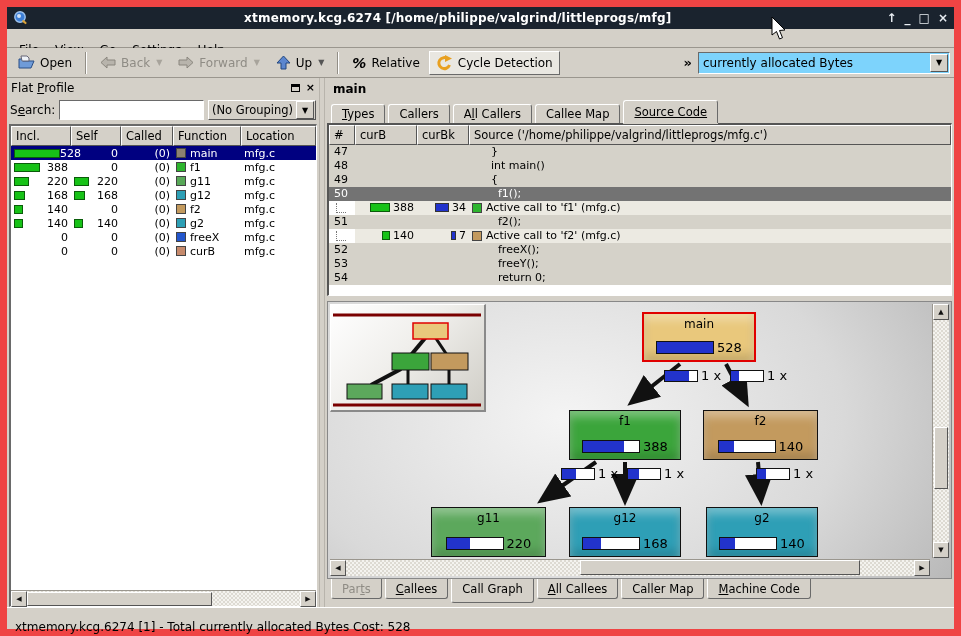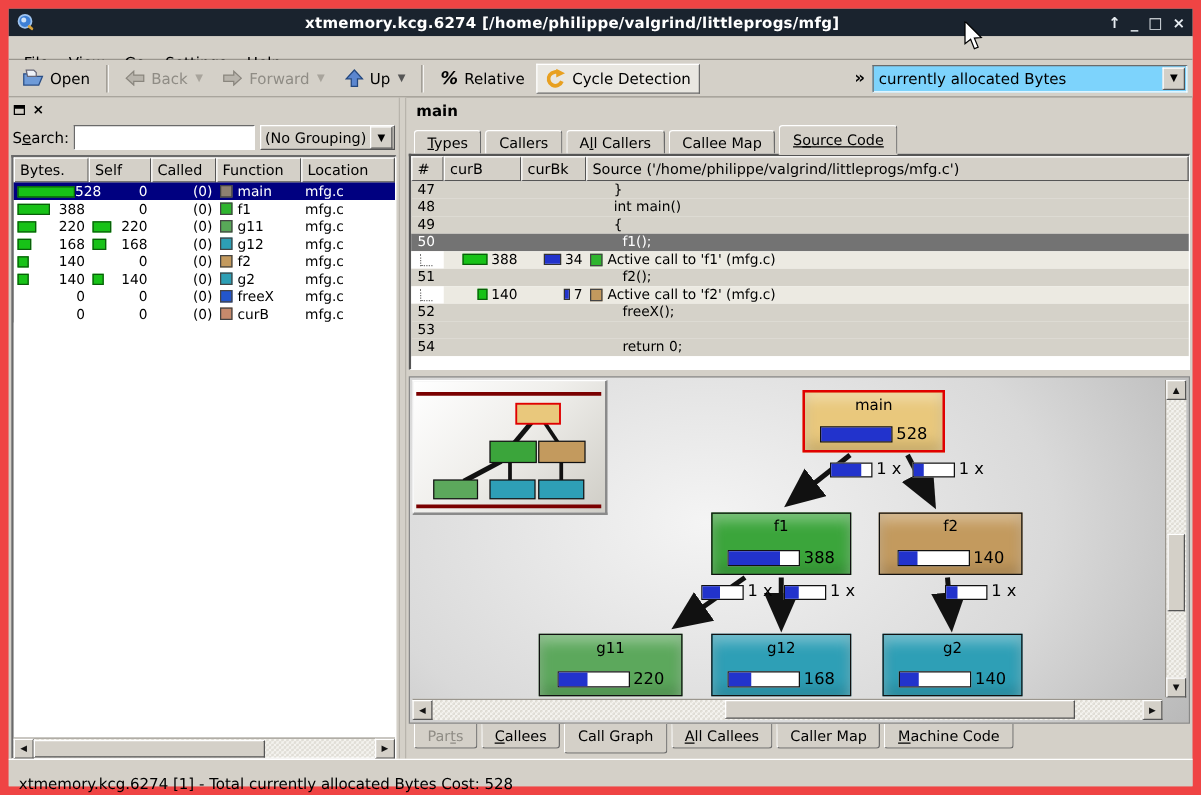--- a/index.html
+++ b/index.html
@@ -208,36 +208,37 @@
     <span class="combo">
       <span class="cv">currently allocated Bytes</span>
       <span class="combo-arrow">▼</span>
     </span>
   </div>
 
   <div class="main">
 
     <div class="dock">
       <div class="dock-title">
+        <span class="t">Flat <u>P</u>rofile</span>
         <span class="dock-icons">
           <span class="float-ic"></span>
           <span class="close-ic">×</span>
         </span>
       </div>
       <div class="search-row">
         <span>S<u>e</u>arch:</span>
         <span class="search-input"></span>
         <span class="group-combo">
           <span class="cv">(No Grouping)</span>
           <span class="combo-arrow">▼</span>
         </span>
       </div>
       <div class="fp-table">
         <div class="fp-grid fp-head">
-          <span class="cell">Bytes.</span>
+          <span class="cell">Incl.</span>
           <span class="cell">Self</span>
           <span class="cell">Called</span>
           <span class="cell">Function</span>
           <span class="cell">Location</span>
         </div>
 
         <div class="fp-grid fp-row sel">
           <span class="cell">
               <span class="incl-wrap">
                 <span class="bar" style="width: 46px;"></span>
@@ -442,20 +443,21 @@
         <div class="src-grid src-row">
           <span class="cell lnum">52</span>
             <span class="cell"></span>
             <span class="cell"></span>
           <span class="cell code-ind">  freeX();</span>
         </div>
         <div class="src-grid src-row">
           <span class="cell lnum">53</span>
             <span class="cell"></span>
             <span class="cell"></span>
+          <span class="cell code-ind">  freeY();</span>
         </div>
         <div class="src-grid src-row">
           <span class="cell lnum">54</span>
             <span class="cell"></span>
             <span class="cell"></span>
           <span class="cell code-ind">  return 0;</span>
         </div>
         <div class="src-filler"></div>
       </div>
 

